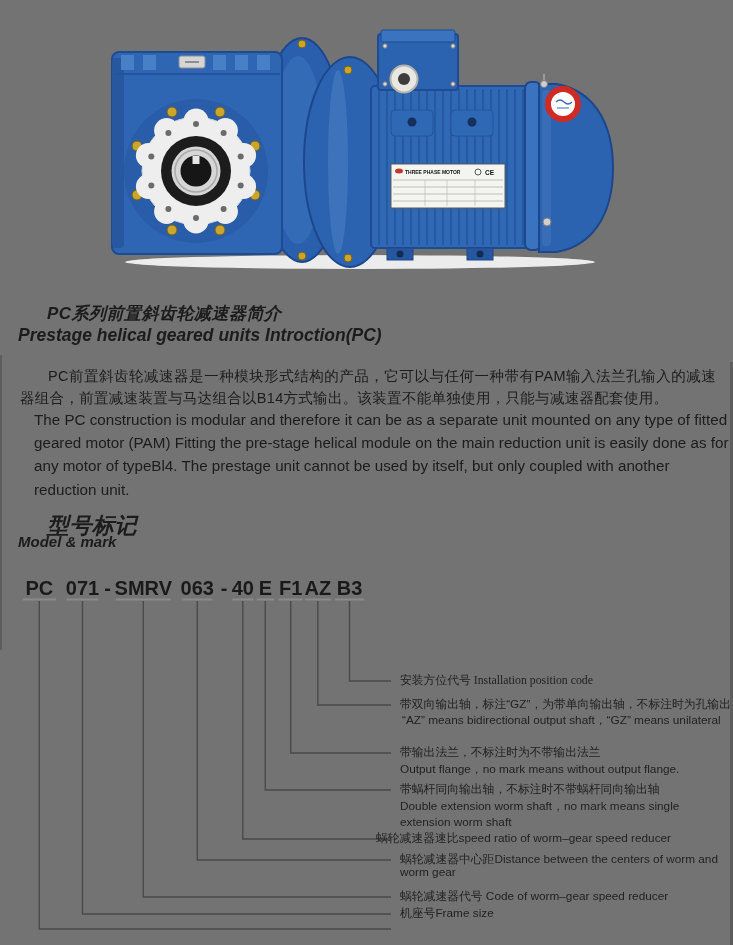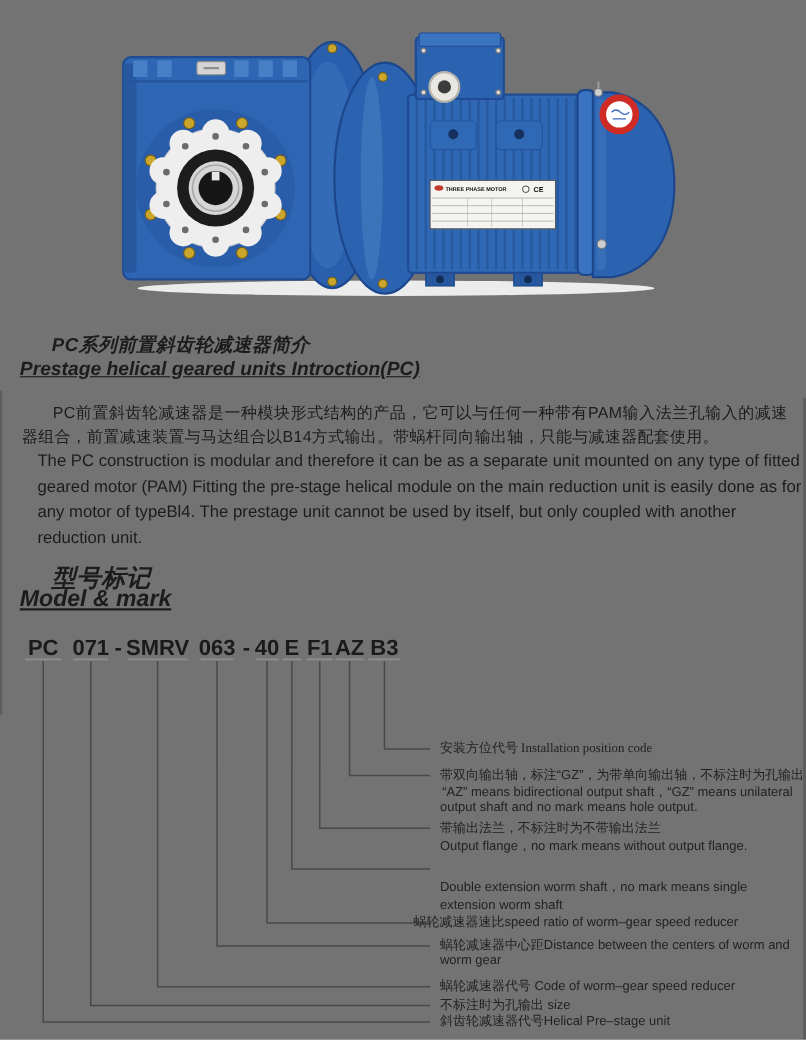--- a/index.html
+++ b/index.html
@@ -1,20 +1,20 @@
 <!DOCTYPE html>
 <html><head>
 <meta charset="utf-8">
 <style>
   html,body{margin:0;padding:0;}
   body{background:#ffffff;font-family:"Liberation Sans",sans-serif;}
   .page{position:relative;width:733px;height:945px;background:#737373;overflow:hidden;color:#1c1c1c;}
   .abs{position:absolute;}
   .title-cn{font-size:17px;font-weight:700;font-style:italic;letter-spacing:.5px;white-space:nowrap;}
-  .title-en{font-size:17.5px;font-weight:700;font-style:italic;white-space:nowrap;text-decoration:underline;}
+  .title-en{font-size:17.5px;font-weight:700;font-style:italic;white-space:nowrap;}
   .para-cn{font-size:14.5px;line-height:22.4px;text-align:justify;text-indent:28px;letter-spacing:.3px;}
   .para-en{font-size:15.2px;line-height:23.2px;text-align:left;}
   .ann{font-size:11.8px;white-space:nowrap;color:#222;}
   .scan-edge{background:#4a4a4a;opacity:.5;}
 </style>
 </head>
 <body>
 
 <div class="page">
 
@@ -177,25 +177,25 @@
         <circle cx="305" cy="232" r="3.5" fill="#122c55"></circle>
         <rect x="372" y="226" width="26" height="12" fill="#26579f" stroke="#1c478d"></rect>
         <circle cx="385" cy="232" r="3.5" fill="#122c55"></circle>
       </g>
     </g>
   </svg>
 
   <div class="abs title-cn" style="left:47px;top:302px;">PC系列前置斜齿轮减速器简介</div>
   <div class="abs title-en" style="left:18px;top:325px;">Prestage helical geared units Introction(PC)</div>
 
-  <div class="abs para-cn" style="left:20px;top:365px;width:696px;">PC前置斜齿轮减速器是一种模块形式结构的产品，它可以与任何一种带有PAM输入法兰孔输入的减速器组合，前置减速装置与马达组合以B14方式输出。带蜗杆同向输出轴，只能与减速器配套使用。</div>
+  <div class="abs para-cn" style="left:20px;top:365px;width:696px;">PC前置斜齿轮减速器是一种模块形式结构的产品，它可以与任何一种带有PAM输入法兰孔输入的减速器组合，前置减速装置与马达组合以B14方式输出。该装置不能单独使用，只能与减速器配套使用。</div>
   <div class="abs para-en" style="left:34px;top:408px;width:702px;">The PC construction is modular and therefore it can be as a separate unit mounted on any type of fitted geared motor (PAM) Fitting the pre-stage helical module on the main reduction unit is easily done as for any motor of typeBl4. The prestage unit cannot be used by itself, but only coupled with another reduction unit.</div>
 
   <div class="abs title-cn" style="left:47px;top:511px;font-size:22px;">型号标记</div>
-  <div class="abs title-en" style="left:18px;top:533px;font-size:21px;">Model &amp; mark</div>
+  <div class="abs title-en" style="left:18px;top:533px;font-size:15px;">Model &amp; mark</div>
 
   <svg class="abs" style="left:0;top:560px;" width="733" height="385" viewBox="0 0 733 385">
 
     <g font-family="&quot;Liberation Sans&quot;,sans-serif" font-weight="bold" font-size="20" fill="#1a1a1a">
       <text x="39.3" y="35" text-anchor="middle">PC</text>
       <text x="82.5" y="35" text-anchor="middle">071</text>
       <text x="107.5" y="35" text-anchor="middle">-</text>
       <text x="143.3" y="35" text-anchor="middle">SMRV</text>
       <text x="197.3" y="35" text-anchor="middle">063</text>
       <text x="224" y="35" text-anchor="middle">-</text>
@@ -228,35 +228,34 @@
       <path d="M143.3,41 V337 H391"></path>
       <path d="M82.5,41  V354 H391"></path>
       <path d="M39.3,41  V369 H391"></path>
     </g>
   </svg>
 
   <div class="abs ann" style="left:400px;top:673px;font-family:Liberation Serif, serif;">安装方位代号  Installation position code</div>
 
   <div class="abs ann" style="left:400px;top:697px;">带双向输出轴，标注“GZ”，为带单向输出轴，不标注时为孔输出</div>
   <div class="abs ann" style="left:402px;top:713px;">“AZ” means bidirectional output shaft，“GZ” means unilateral</div>
-  <div class="abs ann" style="left:400px;top:726px;">output shaft and no mark means hole output.</div>
 
   <div class="abs ann" style="left:400px;top:745px;">带输出法兰，不标注时为不带输出法兰</div>
   <div class="abs ann" style="left:400px;top:762px;">Output flange，no mark means without output flange.</div>
 
+  <div class="abs ann" style="left:400px;top:782px;">带蜗杆同向输出轴，不标注时不带蜗杆同向输出轴</div>
   <div class="abs ann" style="left:400px;top:799px;">Double extension worm shaft，no mark means single</div>
   <div class="abs ann" style="left:400px;top:815px;">extension worm shaft</div>
 
   <div class="abs ann" style="left:376px;top:831px;">蜗轮减速器速比speed ratio of worm–gear speed reducer</div>
 
   <div class="abs ann" style="left:400px;top:852px;">蜗轮减速器中心距Distance between the centers of worm and</div>
   <div class="abs ann" style="left:400px;top:865px;">worm gear</div>
 
   <div class="abs ann" style="left:400px;top:889px;">蜗轮减速器代号 Code of worm–gear speed reducer</div>
 
-  <div class="abs ann" style="left:400px;top:906px;">不标注时为孔输出 size</div>
-
-  <div class="abs ann" style="left:400px;top:921px;">斜齿轮减速器代号Helical Pre–stage unit</div>
+  <div class="abs ann" style="left:400px;top:906px;">机座号Frame size</div>
+
 
   <div class="abs scan-edge" style="left:0;top:355px;width:2px;height:295px;"></div>
   <div class="abs scan-edge" style="left:730px;top:362px;width:3px;height:583px;"></div>
 
 </div>
 
 </body></html>

